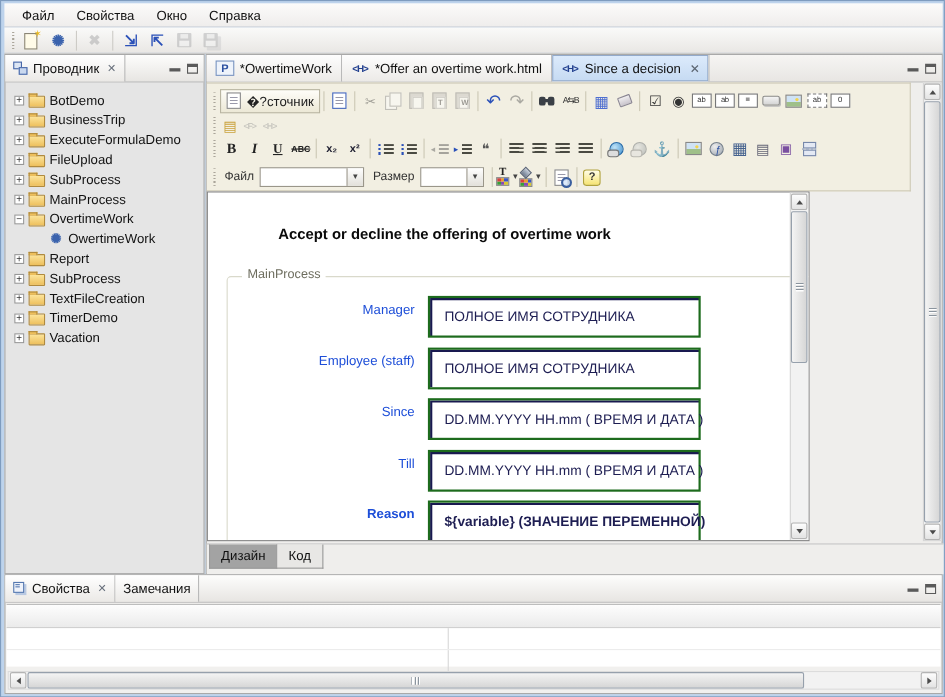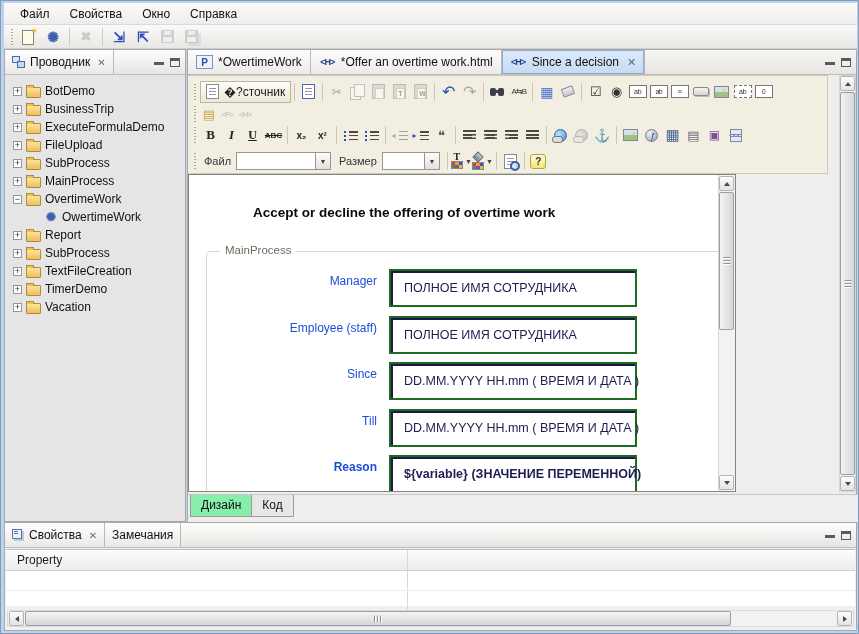--- a/index.html
+++ b/index.html
@@ -159,21 +159,21 @@
   .sb-thumb{position:absolute;background:linear-gradient(90deg,#f4f4f4,#d6d6d6);border:1px solid #96a0ac;border-radius:2px}
   .sb-thumb.h{background:linear-gradient(180deg,#f4f4f4,#d6d6d6)}
   .grip-v{position:absolute;left:50%;top:50%;transform:translate(-50%,-50%);width:7px;height:8px;background:repeating-linear-gradient(180deg,#8a949e 0 1px,#fff 1px 2px,transparent 2px 3px)}
   .grip-h{position:absolute;left:50%;top:50%;transform:translate(-50%,-50%);width:8px;height:7px;background:repeating-linear-gradient(90deg,#8a949e 0 1px,#fff 1px 2px,transparent 2px 3px)}
   #sb-canvas{position:absolute;right:0;top:0;width:17px;height:100%;border-left:1px solid #d5d5d5}
   #sb-editor{position:absolute;left:651px;top:25px;width:17px;height:417px;border:1px solid #d5d5d5}
 
   
   #vtabs{position:absolute;left:0;top:444px;width:670px;height:28px;background:#efeeec;border-top:1px solid #c6c6c6;display:flex;align-items:flex-start;padding-left:2px}
   .vtab{padding:3px 10px 4px;border:1px solid #9a9a9a;border-top:none;background:#e8e7e5;margin-right:-1px;font-size:12px}
-  .vtab.act{background:#86efac}
+  .vtab.act{background:#a3a3a3}
 
   
   #bottom{position:absolute;left:3px;top:521px;width:853px;height:109px;background:#f1f0ee;border:1px solid #a9a9a9}
   #grid{position:absolute;left:1px;right:1px;top:26px;bottom:24px;background:#fff;border-top:1px solid #bdbdbd}
   #grid-head{height:21px;background:linear-gradient(#fdfdfd,#ebebeb);border-bottom:1px solid #d0d0d0;display:flex}
   .cell{display:flex;align-items:center;padding-left:11px;font-size:12px;color:#1c1c1c}
   .c-prop{width:402px;border-right:1px solid #d8d8d8}
   .c-val{flex:1}
   .grid-row{height:20px;display:flex;border-bottom:1px solid #ececec}
   #hsb{position:absolute;left:2px;right:2px;bottom:3px;height:17px;background:#f2f2f2;border:1px solid #dcdcdc}
@@ -526,21 +526,20 @@
           </div><div class="ptab">
             <span>Замечания</span>
           </div></span>
       <div class="winbtns">
         <span class="i-min"></span>
         <span class="i-max"></span>
       </div>
     </div>
     <div id="grid">
       <div id="grid-head">
-        <div class="cell c-prop">Property</div>
       </div>
       <span class="list-host"><div class="grid-row">
             <div class="cell c-prop"></div>
             <div class="cell c-val"></div>
           </div><div class="grid-row">
             <div class="cell c-prop"></div>
             <div class="cell c-val"></div>
           </div></span>
     </div>
     <div id="hsb">

